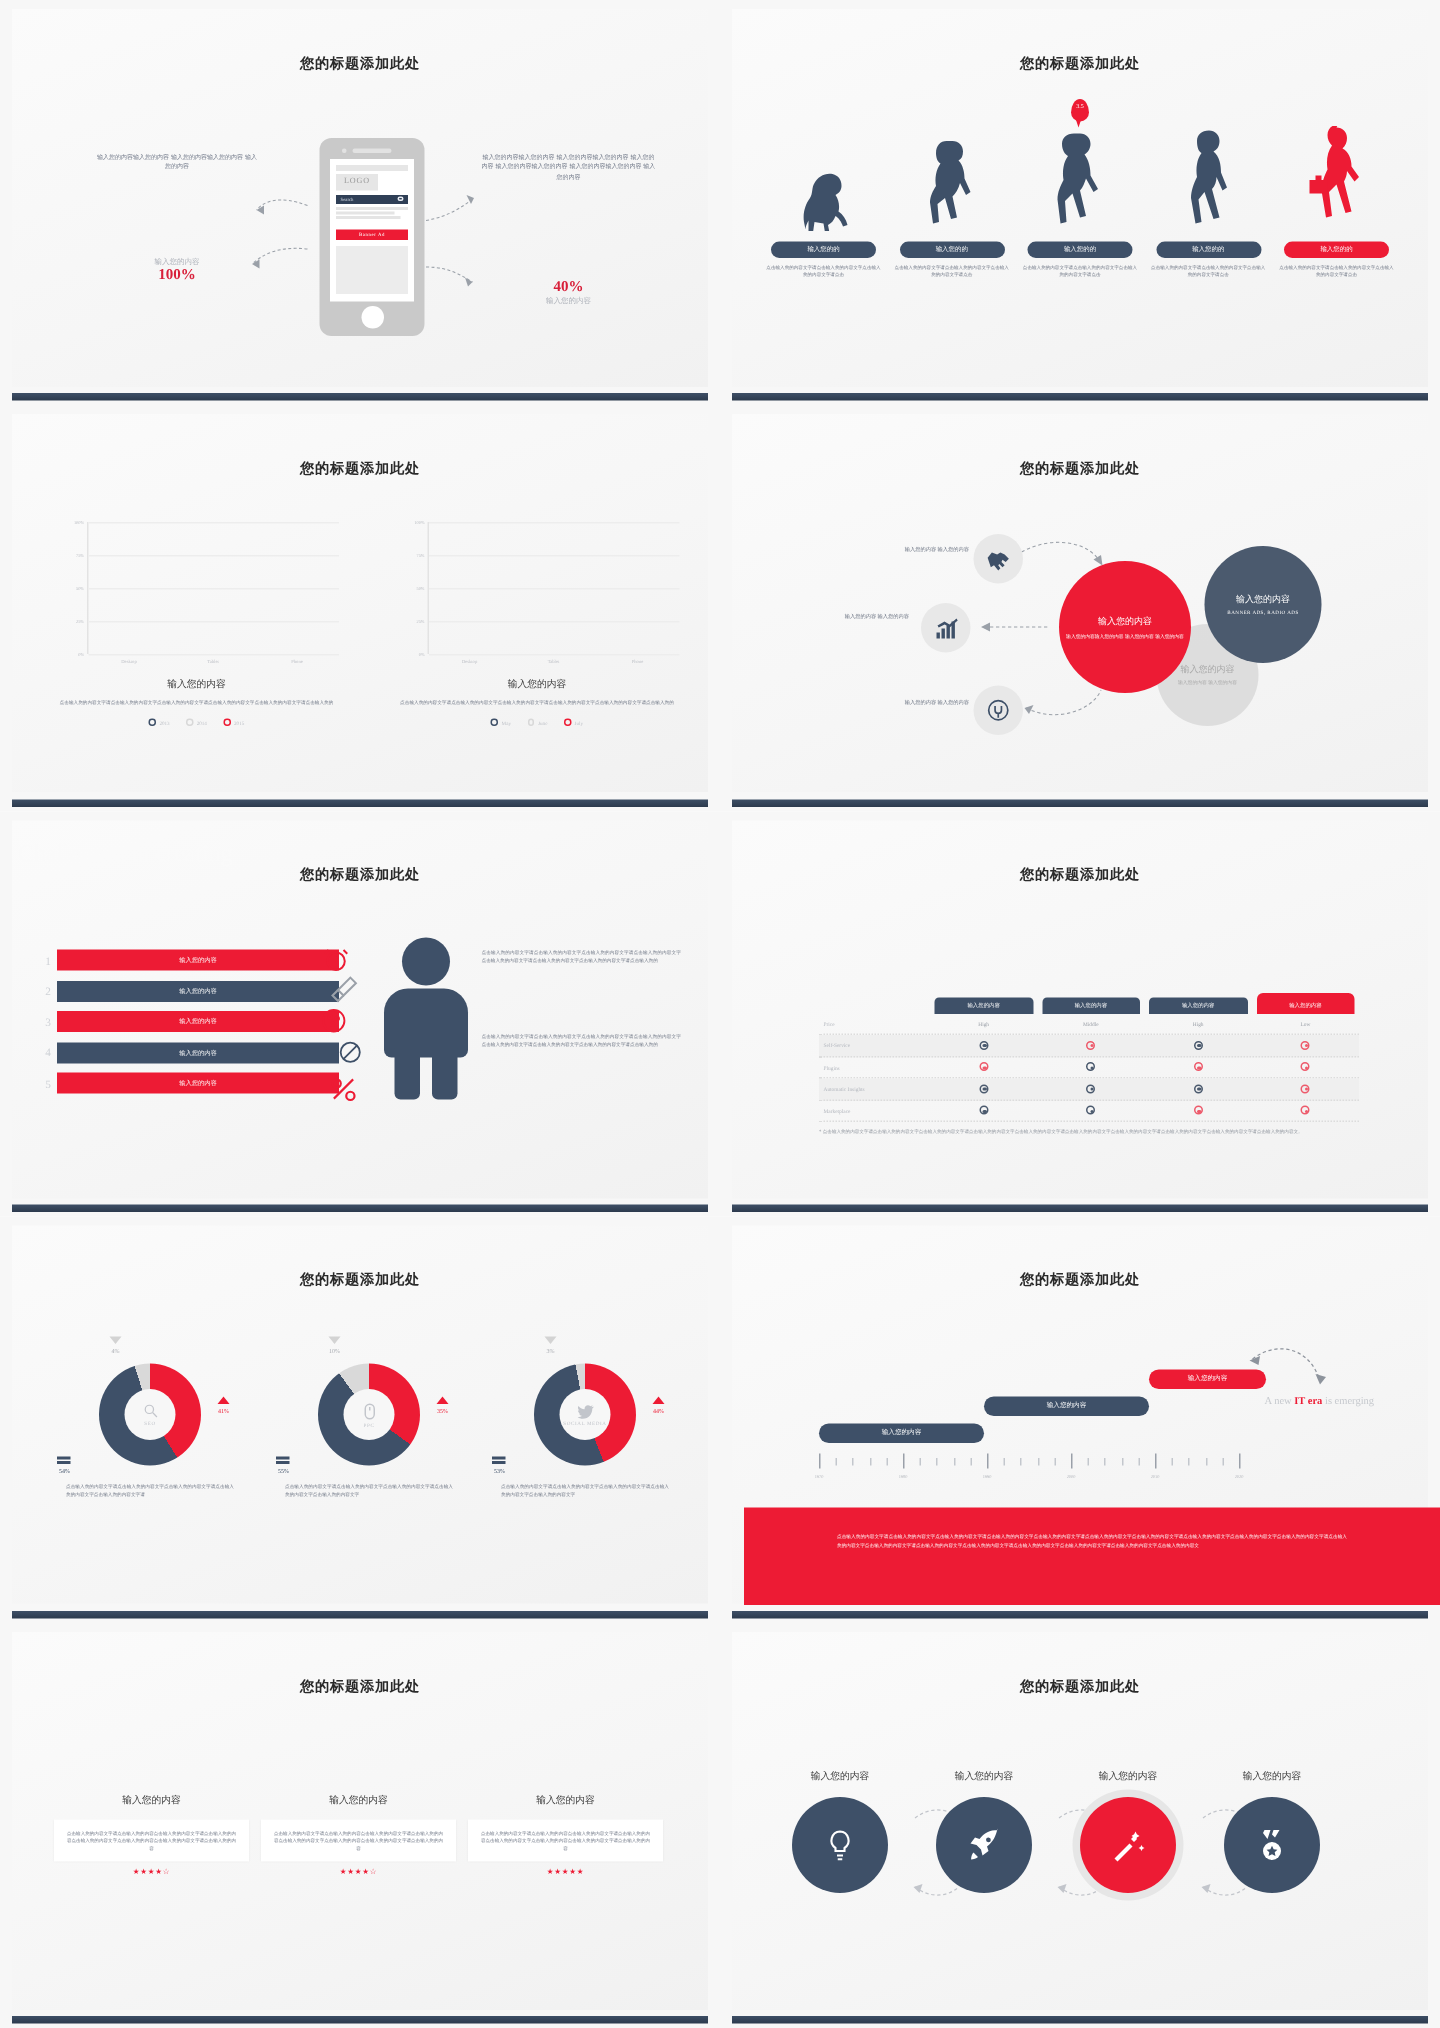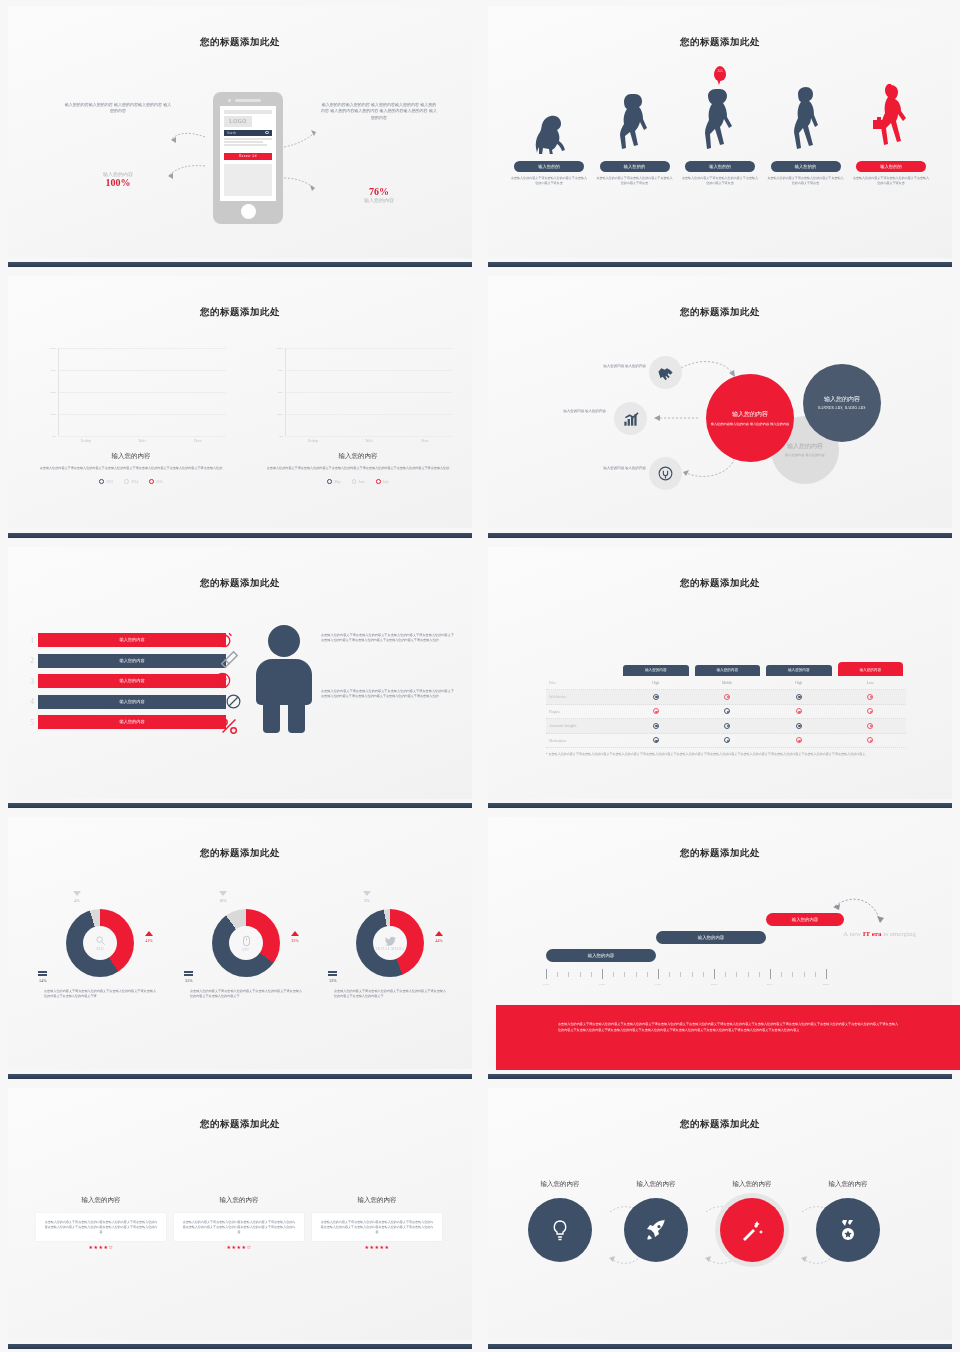--- a/index.html
+++ b/index.html
@@ -185,21 +185,21 @@
     <div class="canvas">
       <div class="title cn">您的标题添加此处</div>
 
       <div class="s1-left lead cn">输入您的内容输入您的内容 输入您的内容输入您的内容 输入您的内容</div>
       <div class="s1-right lead cn">输入您的内容输入您的内容 输入您的内容输入您的内容 输入您的内容 输入您的内容输入您的内容 输入您的内容输入您的内容 输入您的内容</div>
       <div class="s1-pct-l">
         <div class="smallcap cn">输入您的内容</div>
         <div class="bignum">100%</div>
       </div>
       <div class="s1-pct-r">
-        <div class="bignum">76%</div>
+        <div class="bignum">40%</div>
         <div class="smallcap cn">输入您的内容</div>
       </div>
 
       <svg class="arrows" width="464" height="252">
         <g fill="none" stroke="#9aa0a8" stroke-width="0.7" stroke-dasharray="2 1.6">
           <path d="M197,131 C178,124 168,128 163,134"></path>
           <path d="M197,160 C178,158 168,163 160,170"></path>
           <path d="M276,141 C292,138 300,132 308,126"></path>
           <path d="M276,172 C292,172 300,178 307,182"></path>
         </g>

